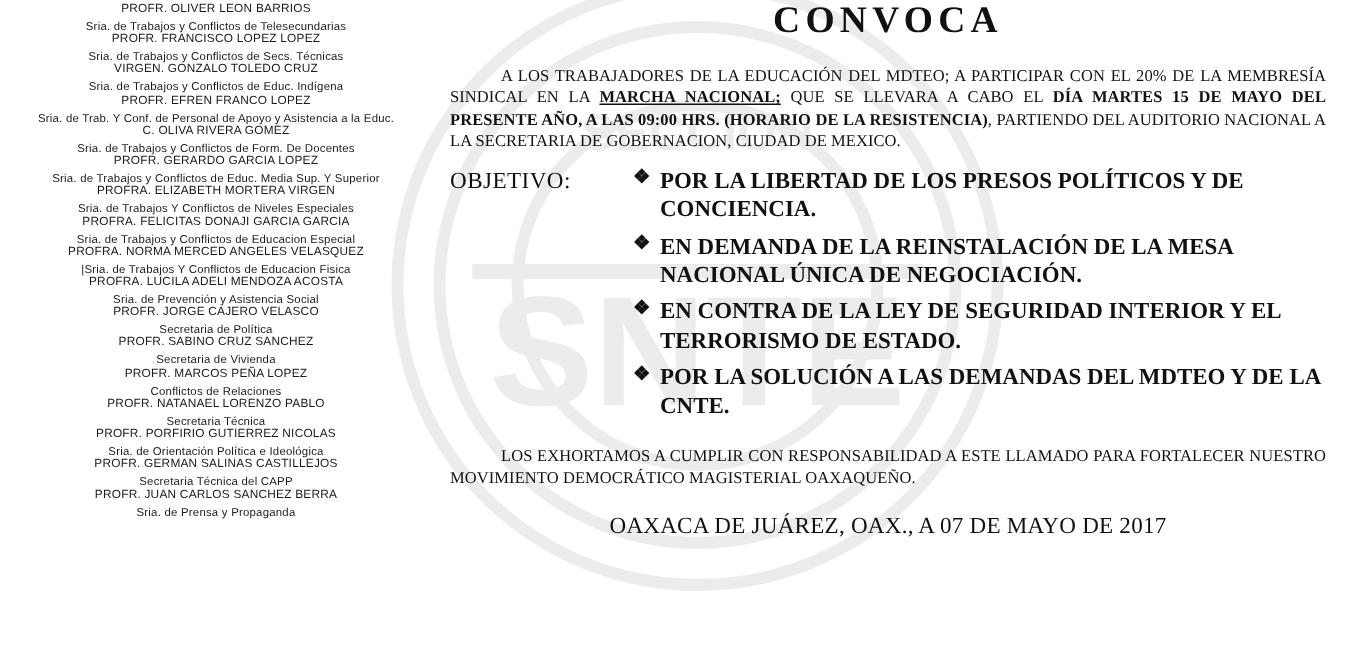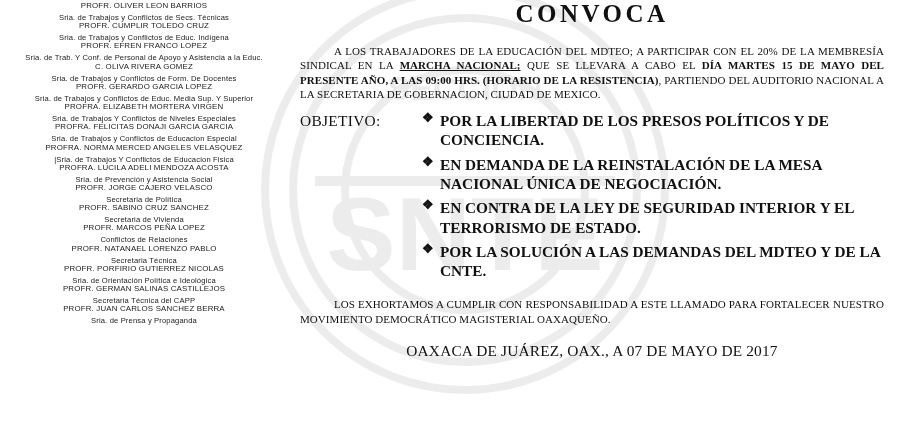--- a/index.html
+++ b/index.html
@@ -161,22 +161,26 @@
 </div>
 
 <div class="page">
 
   <aside class="sidebar">
     <div class="official">
       <span class="role"></span>
       <span class="person">PROFR. OLIVER LEON BARRIOS</span>
     </div>
     <div class="official">
+      <span class="role">Sria. de Trabajos y Conflictos de Telesecundarias</span>
+      <span class="person">PROFR. FRANCISCO LOPEZ LOPEZ</span>
+    </div>
+    <div class="official">
       <span class="role">Sria. de Trabajos y Conflictos de Secs. Técnicas</span>
-      <span class="person">PROFR. CUMPLIR TOLEDO CRUZ</span>
+      <span class="person">VIRGEN. GONZALO TOLEDO CRUZ</span>
     </div>
     <div class="official">
       <span class="role">Sria. de Trabajos y Conflictos de Educ. Indígena</span>
       <span class="person">PROFR. EFREN FRANCO LOPEZ</span>
     </div>
     <div class="official">
       <span class="role">Sria. de Trab. Y Conf. de Personal de Apoyo y Asistencia a la Educ.</span>
       <span class="person">C. OLIVA RIVERA GOMEZ</span>
     </div>
     <div class="official">

